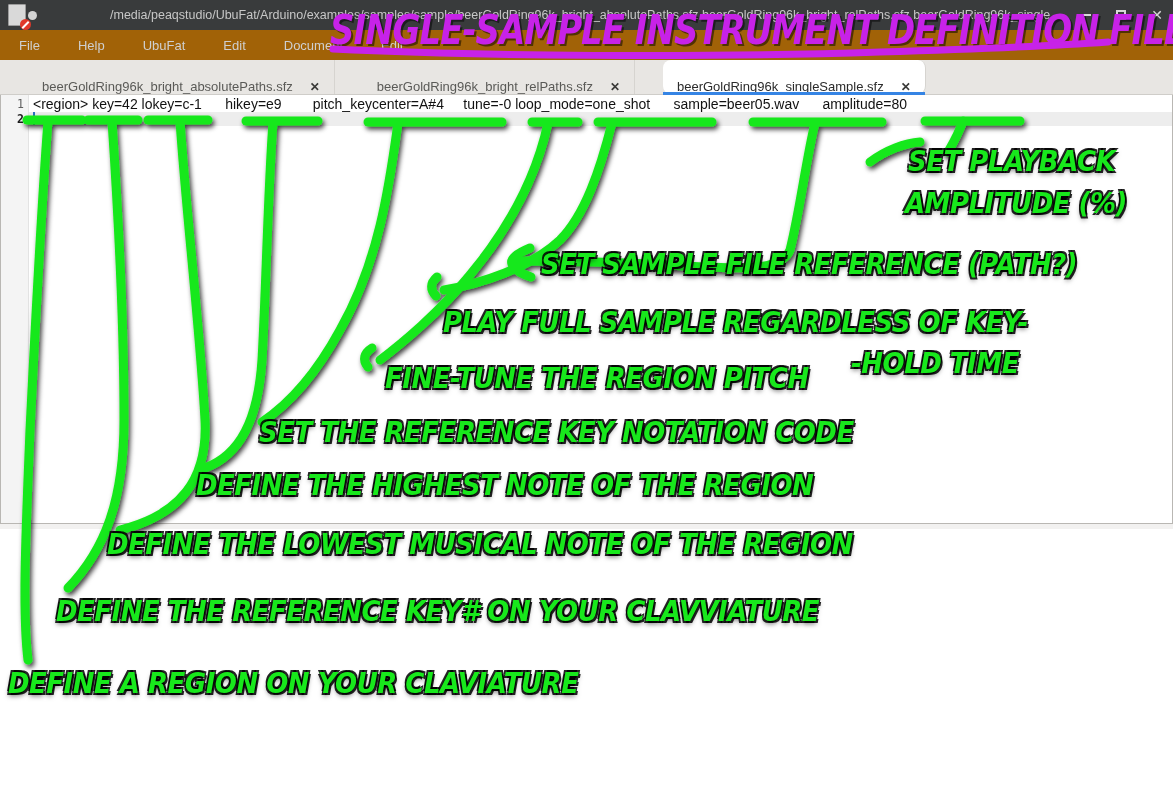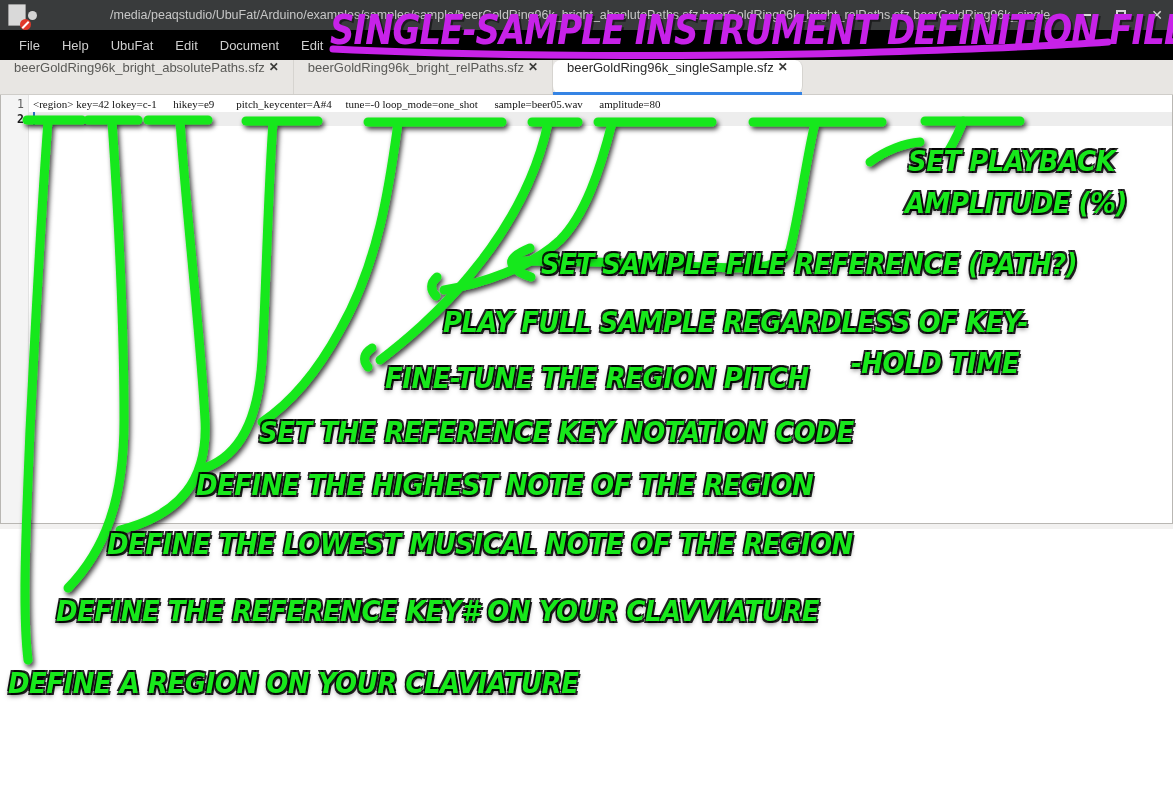--- a/index.html
+++ b/index.html
@@ -125,53 +125,54 @@
     width: 10px;
     height: 10px;
     border: 2px solid #d8d8d8;
     display: block;
     box-sizing: border-box;
   }
 
   
   #menu-bar {
     height: 30px;
-    background: #000000;
+    background: #a16207;
     display: flex;
     align-items: center;
     padding-left: 10px;
-    gap: 4px;
+    gap: 20px;
   }
   .menu-item {
     color: #cfcfcf;
     font-size: 13px;
     padding: 3px 9px;
     border-radius: 3px;
     cursor: default;
   }
 
   
   #tab-strip {
     height: 34px;
     background: #e8e6e3;
     display: flex;
     align-items: stretch;
     border-bottom: 1px solid #cfcdc9;
   }
   .tab {
     display: flex;
-    align-items: flex-start;
-    gap: 4px;
+    align-items: flex-end;
+    gap: 17px;
     padding: 0 14px;
     font-size: 13px;
     color: #5a5a57;
     background: #e8e6e3;
     border-right: 1px solid #d6d4d0;
     position: relative;
     white-space: nowrap;
+    margin-left: 28px;
   }
   .tab.active {
     background: #ffffff;
     color: #2b2b2b;
     border-radius: 8px;
   }
   .tab.active::after {
     content: "";
     position: absolute;
     left: 0;
@@ -216,22 +217,22 @@
     color: #5f5f5f;
     padding-right: 4px;
   }
   .line-no.current { color: #1c1c1c; font-weight: bold; }
   #code-area {
     flex: 1;
     position: relative;
     padding-top: 2px;
   }
   .code-line {
-    font-family: Liberation Serif, serif;
-    font-size: 11px;
+    font-family: Liberation Sans, sans-serif;
+    font-size: 14px;
     line-height: 14.5px;
     color: #111111;
     white-space: pre;
     padding-left: 4px;
   }
   .code-line.current {
     background: #ededed;
   }
   #caret {
     position: absolute;

